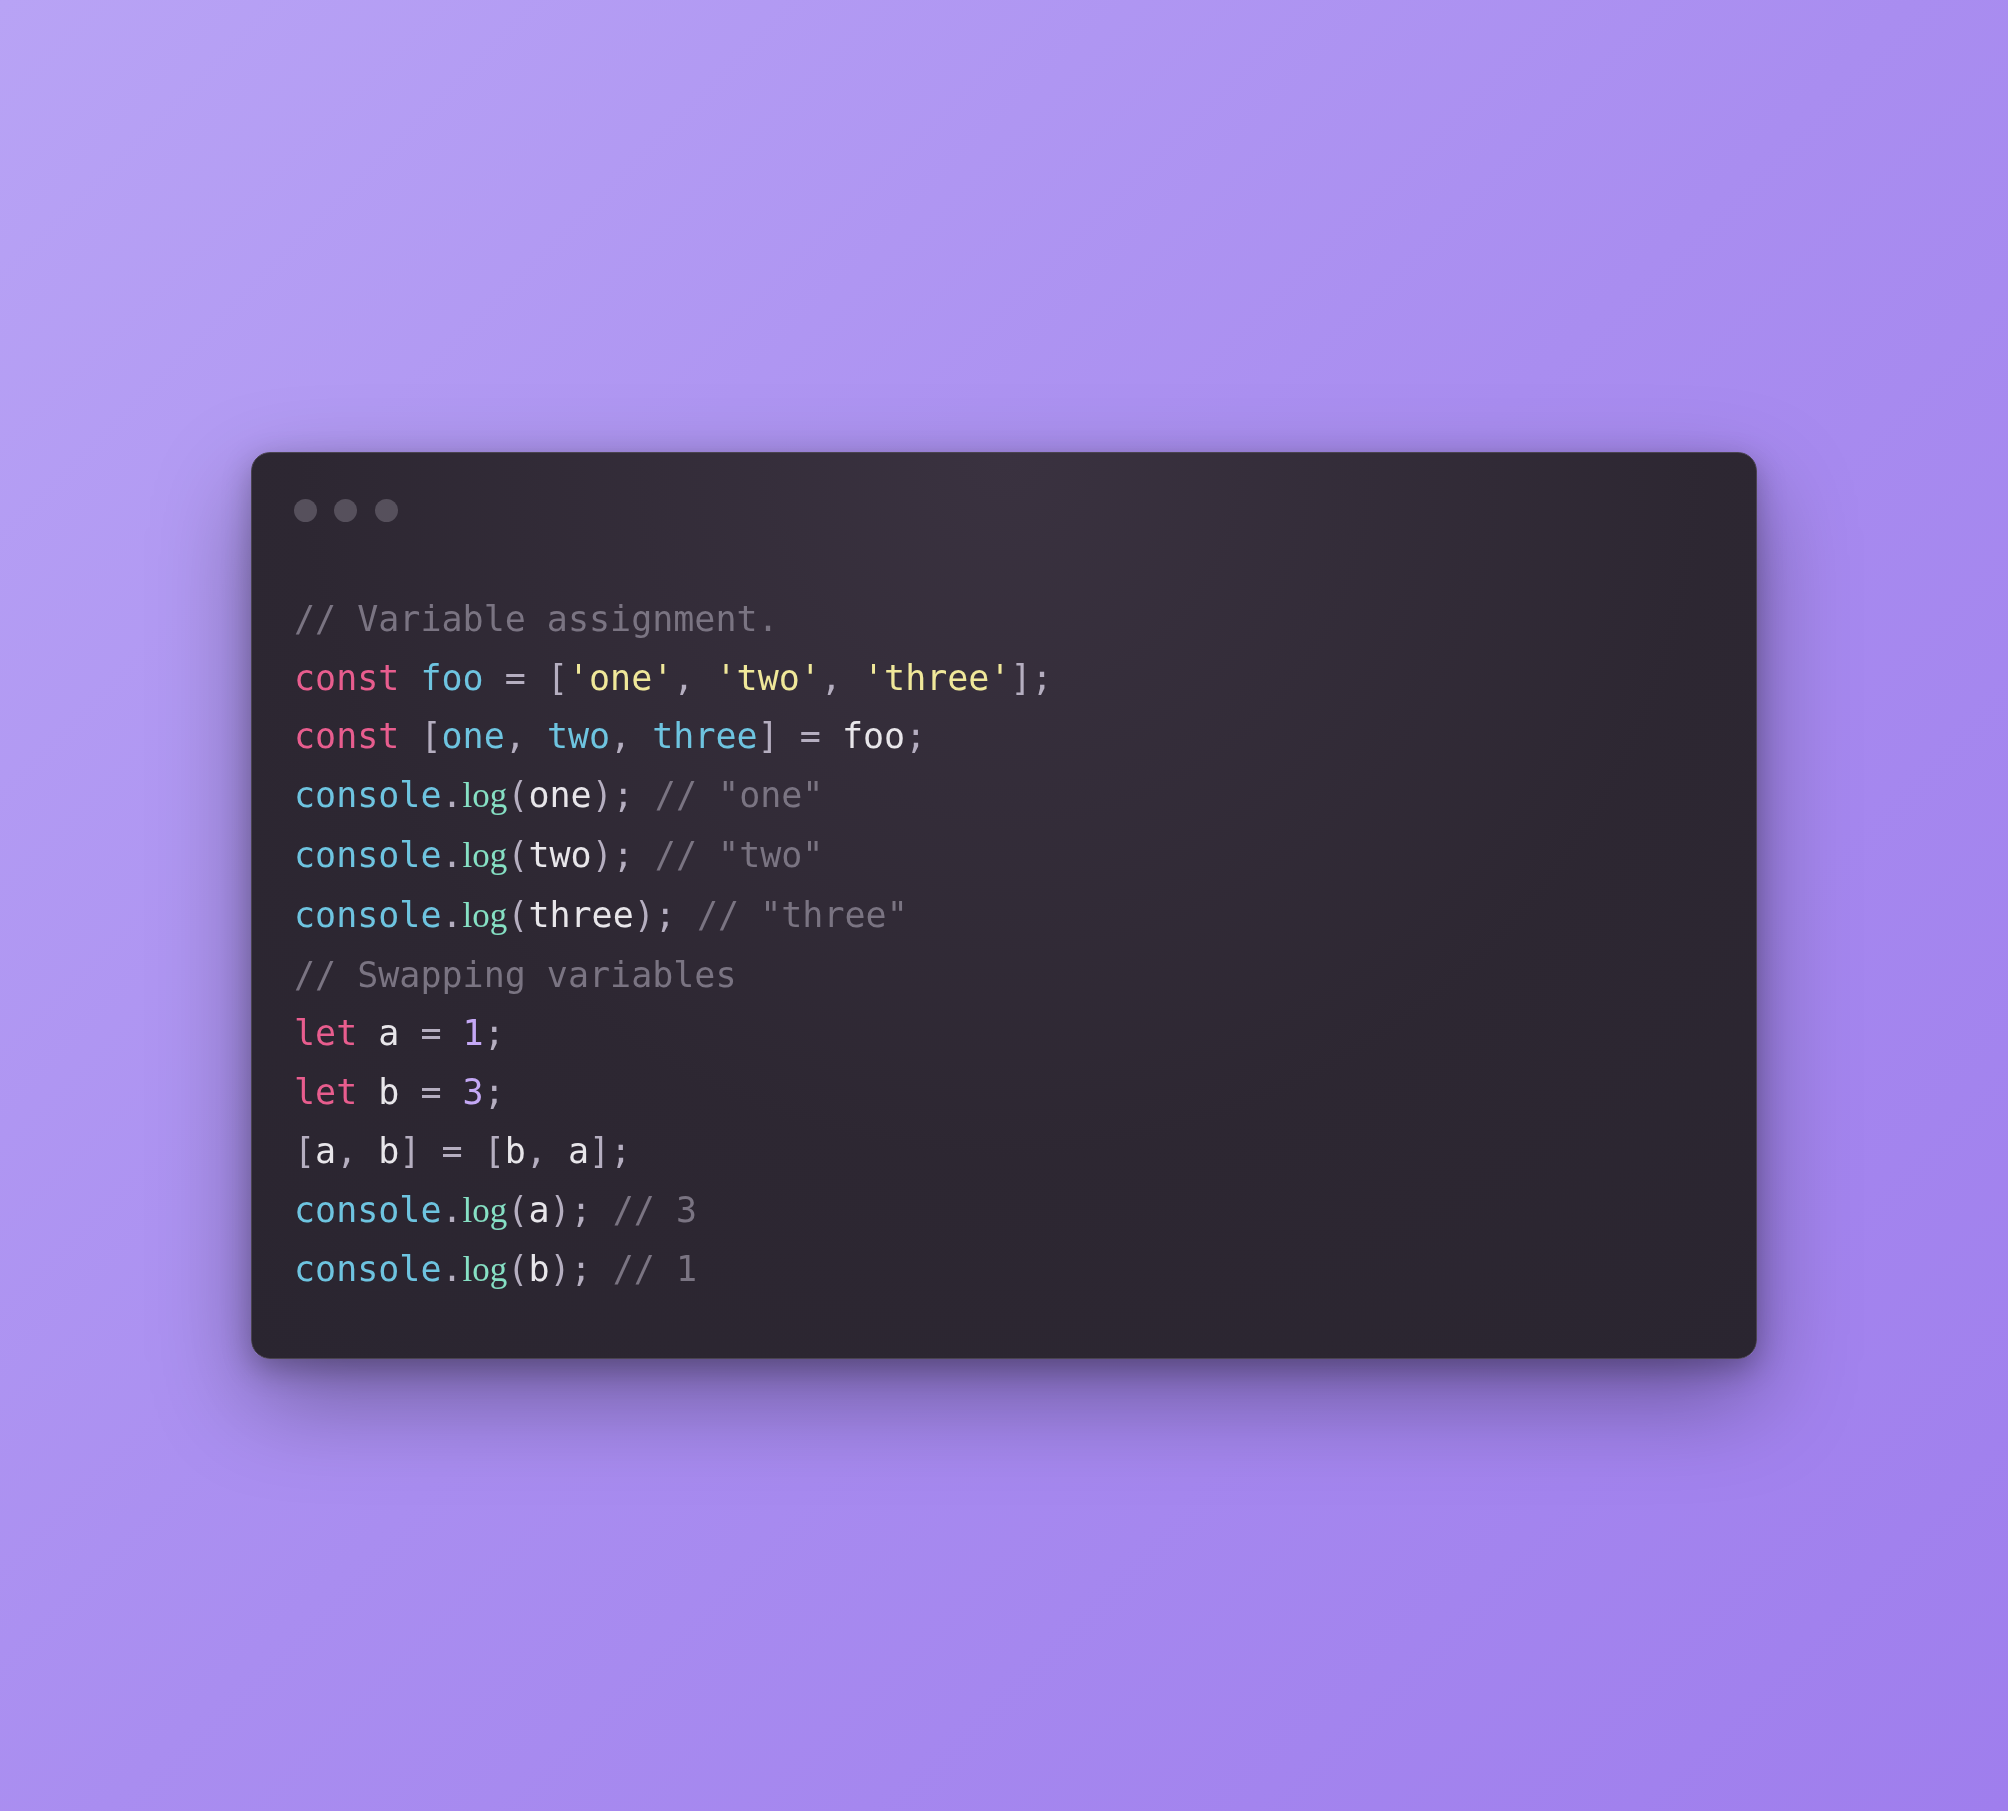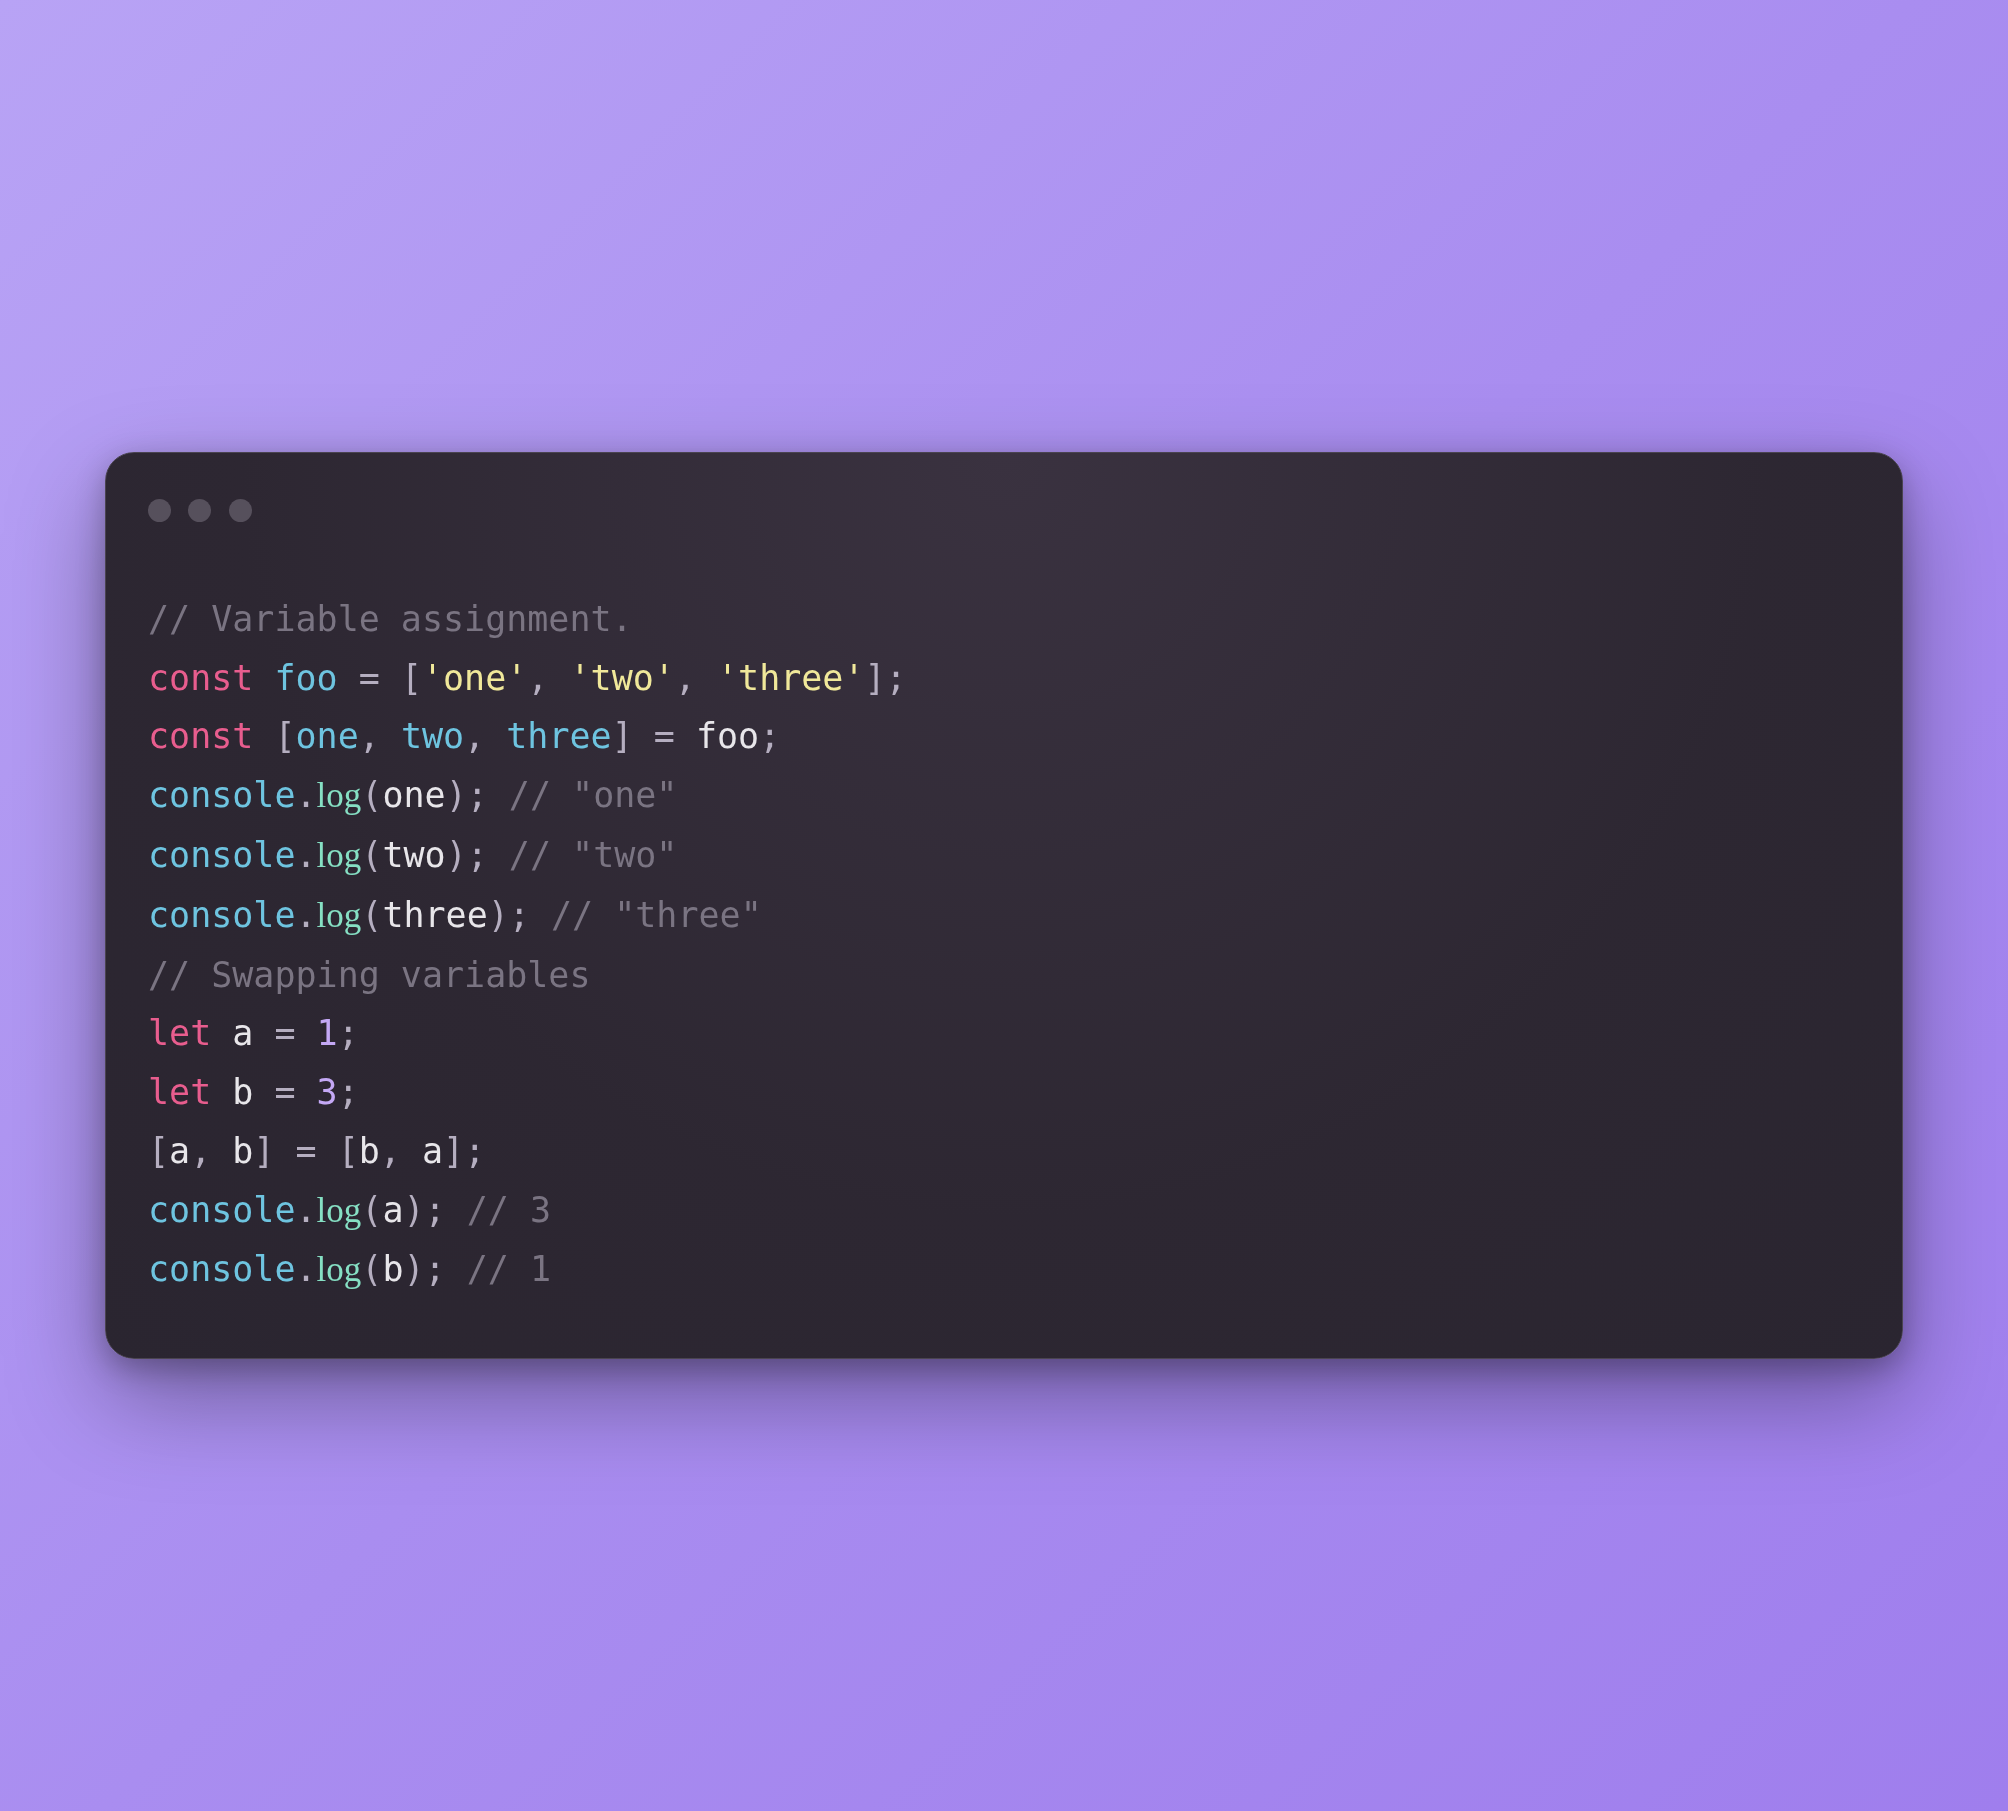--- a/index.html
+++ b/index.html
@@ -7,23 +7,23 @@
   body {
     width: 2008px;
     height: 1811px;
     background: linear-gradient(135deg, #b8a3f5 0%, #a98df0 50%, #9f7eed 100%);
     display: flex;
     align-items: center;
     justify-content: center;
     font-family: ui-monospace, 'SF Mono', Menlo, Consolas, monospace;
   }
   .window {
-    width: 1798px;
+    width: 1506px;
     background: radial-gradient(circle at 50% 0%, #3a3240 0%, #2d2732 60%, #2a2530 100%);
-    border-radius: 29px;
+    border-radius: 19px;
     border: 1px solid #4a4450;
     box-shadow: 0 39px 97px rgba(0,0,0,0.35), 0 9.7px 29px rgba(0,0,0,0.25);
     padding: 46px 42px 58px 42px;
     position: relative;
   }
   .titlebar {
     display: flex;
     gap: 17.4px;
     margin-bottom: 68px;
   }

